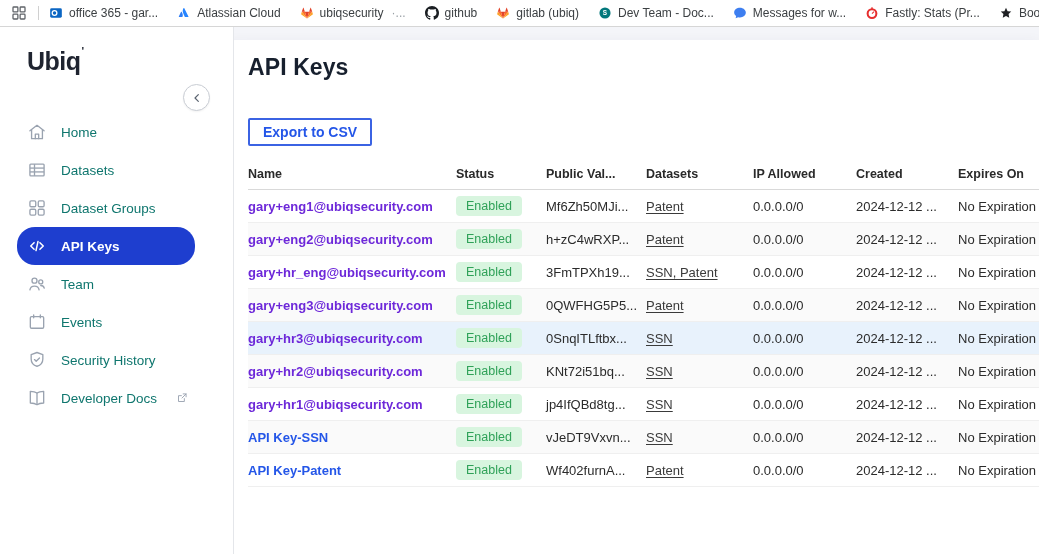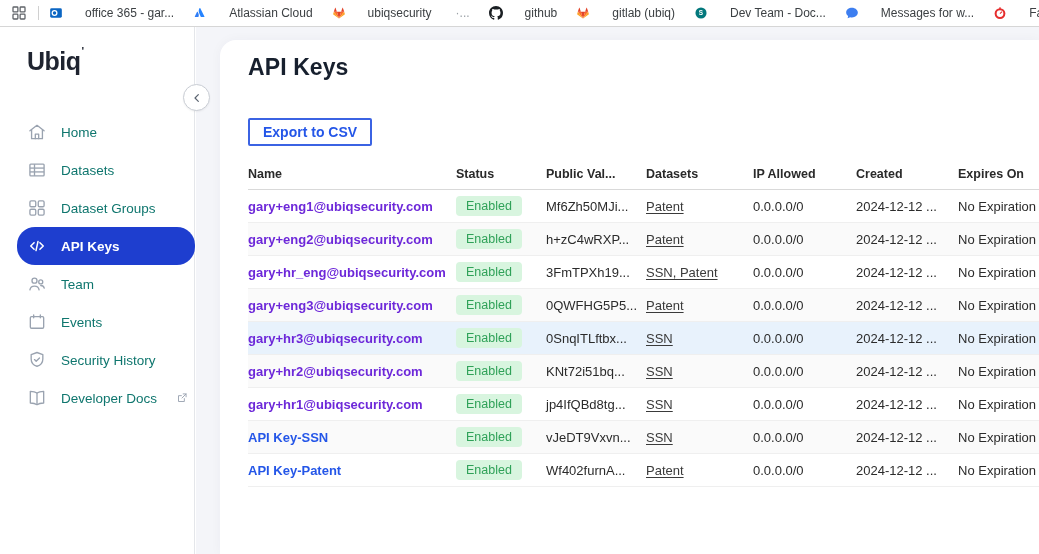--- a/index.html
+++ b/index.html
@@ -6,28 +6,28 @@
   html,body { width:1039px; height:554px; overflow:hidden; background:#fff;
     font-family:"Liberation Sans", sans-serif; }
 
   
   .bmbar { position:absolute; left:0; top:0; width:1039px; height:27px; background:#fff;
     border-bottom:1px solid #d6d6d6; display:flex; align-items:center; padding:0 0 0 10px;
     white-space:nowrap; overflow:hidden; z-index:30; }
   .bm-apps { width:18px; height:18px; margin-right:8px; flex:none; cursor:pointer; }
   .bm-apps svg { width:18px; height:18px; }
   .bm-vsep { width:1px; height:14px; background:#d0d0d0; margin:0 10px 0 2px; flex:none; }
-  .bm-item { display:flex; align-items:center; gap:22px; margin-right:19px; flex:none; cursor:pointer; }
+  .bm-item { display:flex; align-items:center; gap:6px; margin-right:19px; flex:none; cursor:pointer; }
   .bm-ic { width:14px; height:14px; flex:none; display:flex; align-items:center; }
   .bm-ic svg { width:14px; height:14px; }
   .bm-label { font-size:12px; color:#3c4043; }
   .bm-suffix { font-size:12px; color:#9aa0a6; margin-left:2px; }
 
   
-  .sidebar { position:absolute; left:0; top:27px; width:195px; bottom:0; background:#fff;
+  .sidebar { position:absolute; left:0; top:27px; width:234px; bottom:0; background:#fff;
     border-right:1px solid #e4e6ea; z-index:10; }
   .logo { padding:20px 0 0 27px; font-size:25px; font-weight:700; color:#1f2430;
     letter-spacing:-0.5px; height:50px; position:relative; }
   .logo .tick { position:absolute; font-size:11px; top:18px; margin-left:1px; color:#1f2430; }
   .nav { margin-top:36px; }
   .nav-item { height:38px; margin:0 0 0 17px; width:178px; border-radius:18px;
     display:flex; align-items:center; gap:14px; padding-left:10px; cursor:pointer;
     color:#8b95a5; }
   .nav-item .nic { width:20px; height:20px; flex:none; display:flex; }
   .nav-item .nic svg { width:20px; height:20px; stroke:#9aa3b0; }

